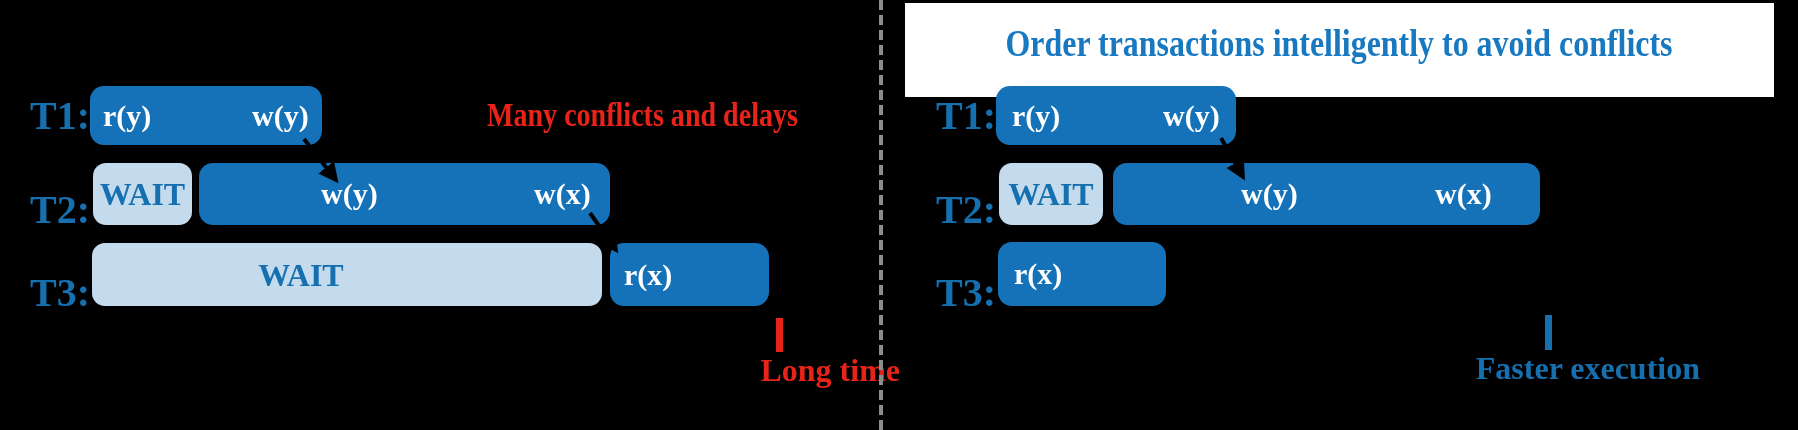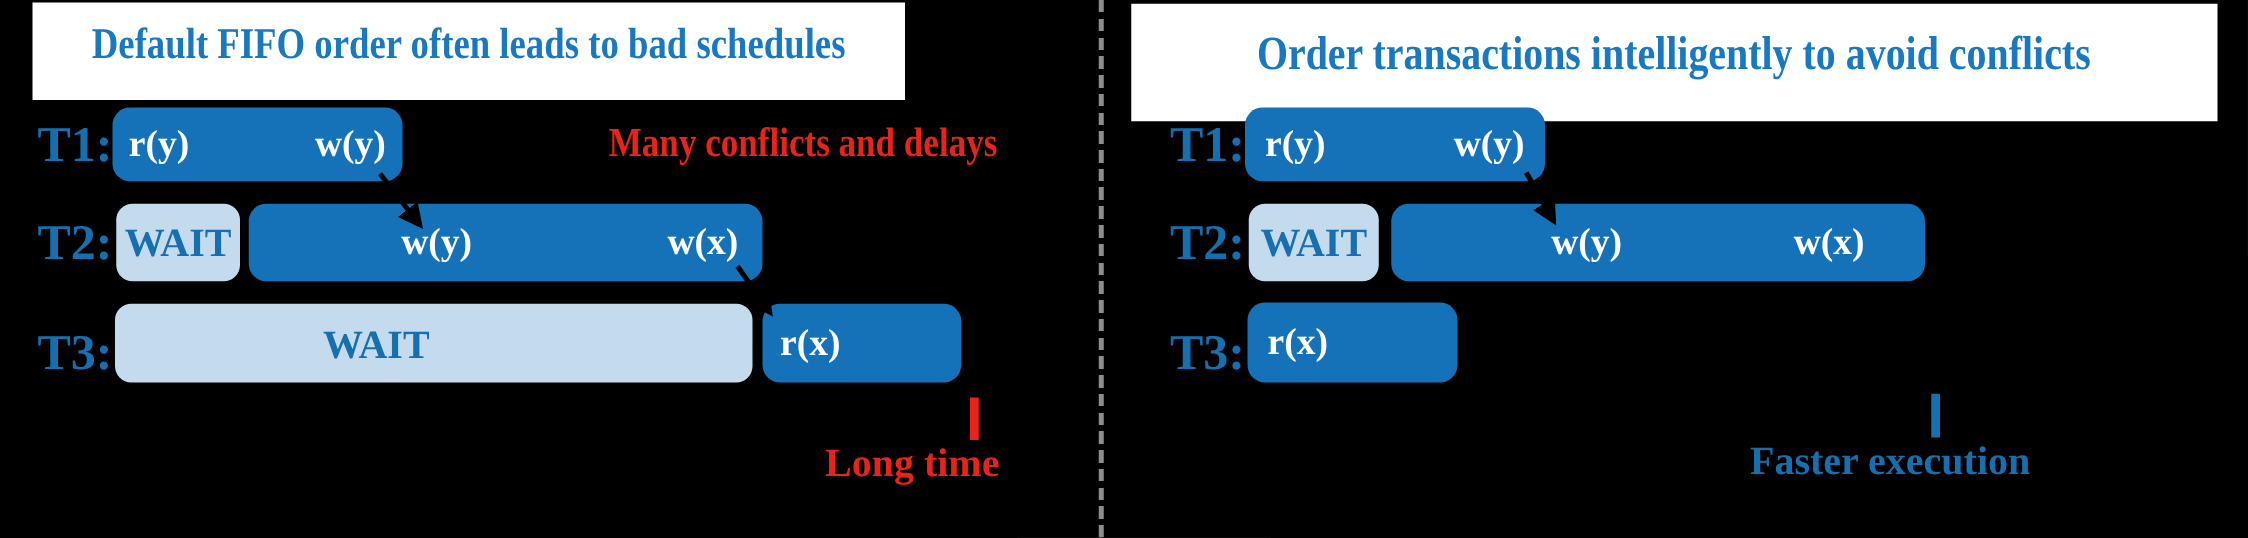--- a/index.html
+++ b/index.html
@@ -50,22 +50,22 @@
     position: absolute;
     color: var(--label-blue);
     font-size: 40px;
     line-height: 1;
     display: flex;
     align-items: center;
   }
   .lx-left  { left: 30px; }
   .lx-right { left: 936px; }
   .ry-1 { top: 86px;  height: 59px; }
-  .ry-2 { top: 163px; height: 62px; }
-  .ry-3 { top: 250px; height: 63px; }
+  .ry-2 { top: 179px; height: 62px; }
+  .ry-3 { top: 261px; height: 63px; }
 
   
   .op-box {
     position: absolute;
     background: var(--box-blue);
     border-radius: 14px;
   }
   .wait-box {
     position: absolute;
     background: var(--wait-blue);
@@ -122,21 +122,21 @@
     transform: scaleX(0.85);
     transform-origin: left center;
   }
   .time-tick { position: absolute; width: 7px; }
   .tick-red  { left: 776px; top: 318px; height: 34px; background: var(--alert-red); }
   .tick-blue { left: 1545px; top: 315px; height: 35px; background: var(--label-blue); }
   .time-label {
     position: absolute;
     font-size: 32px;
     line-height: 1;
-    text-align: left;
+    text-align: right;
     white-space: nowrap;
   }
   .lbl-long   { left: 660px;  top: 354px; width: 240px; color: var(--alert-red); }
   .lbl-faster { left: 1400px; top: 352px; width: 300px; color: var(--label-blue); font-family: Liberation Serif, serif; }
 
   
   .divider {
     position: absolute;
     left: 879px; top: 0; width: 4px; height: 430px;
     background: repeating-linear-gradient(
@@ -152,23 +152,20 @@
     left: 0; top: 0;
     width: 1798px; height: 430px;
     pointer-events: none;
   }
 </style>
 </head>
 <body>
 
 <div class="stage">
 
-  <div class="header-box hb-left">
-    <div class="panel-title">Default FIFO order often leads to bad schedules</div>
-  </div>
 
   <div class="row-label lx-left ry-1">T1:</div>
   <div class="op-box box-t1L">
     <span class="op op1">r(y)</span>
     <span class="op op2">w(y)</span>
   </div>
   <div class="annotation-red">Many conflicts and delays</div>
 
   <div class="row-label lx-left ry-2">T2:</div>
   <div class="wait-box wait-t2L">

